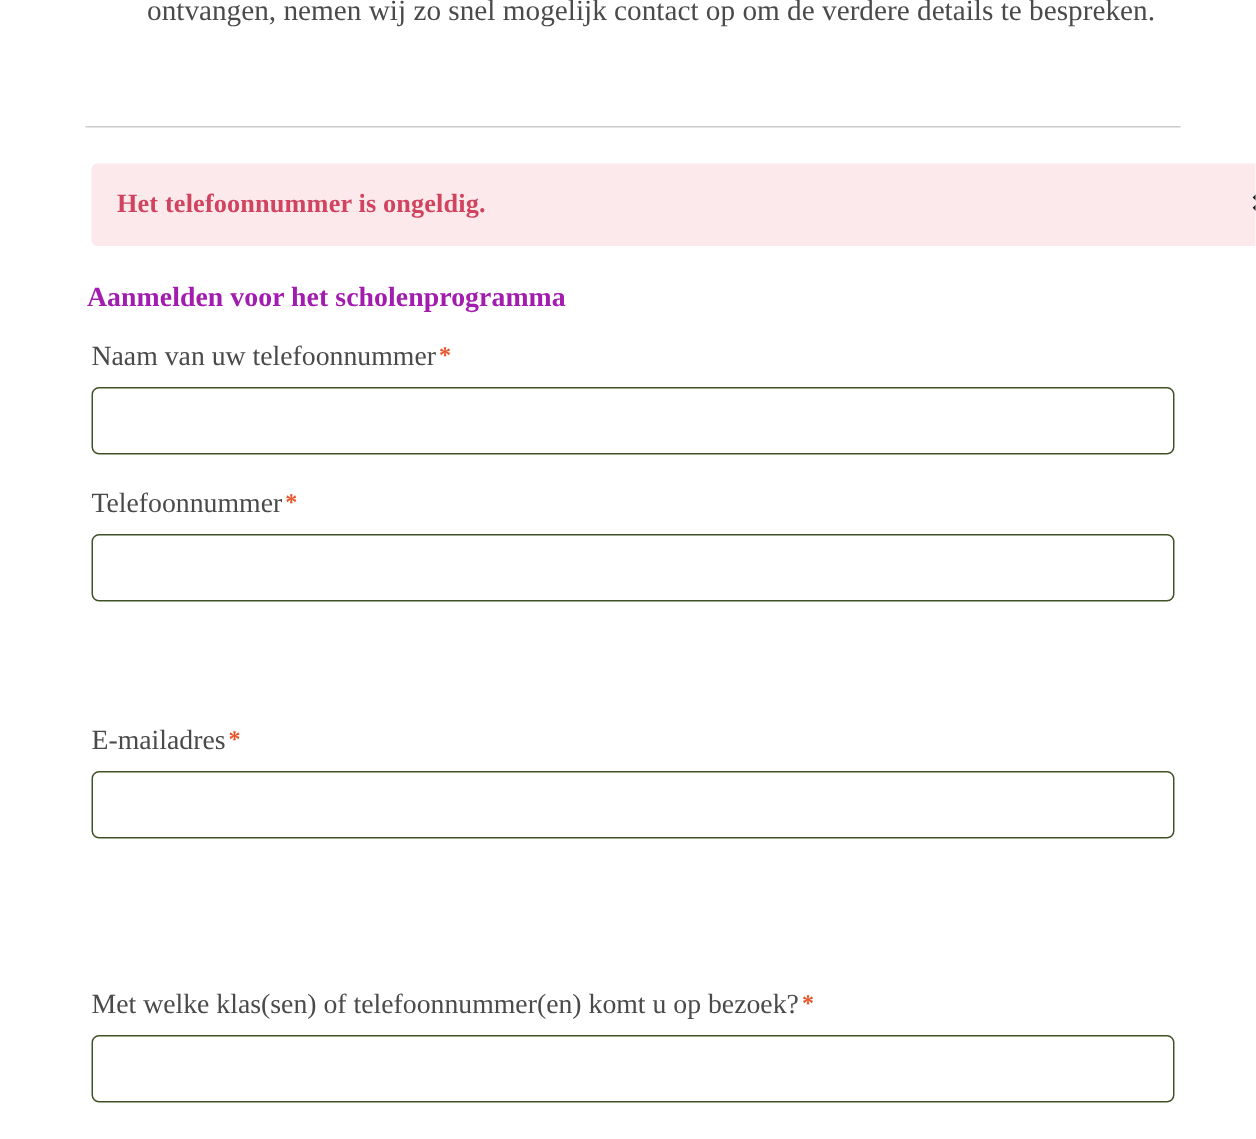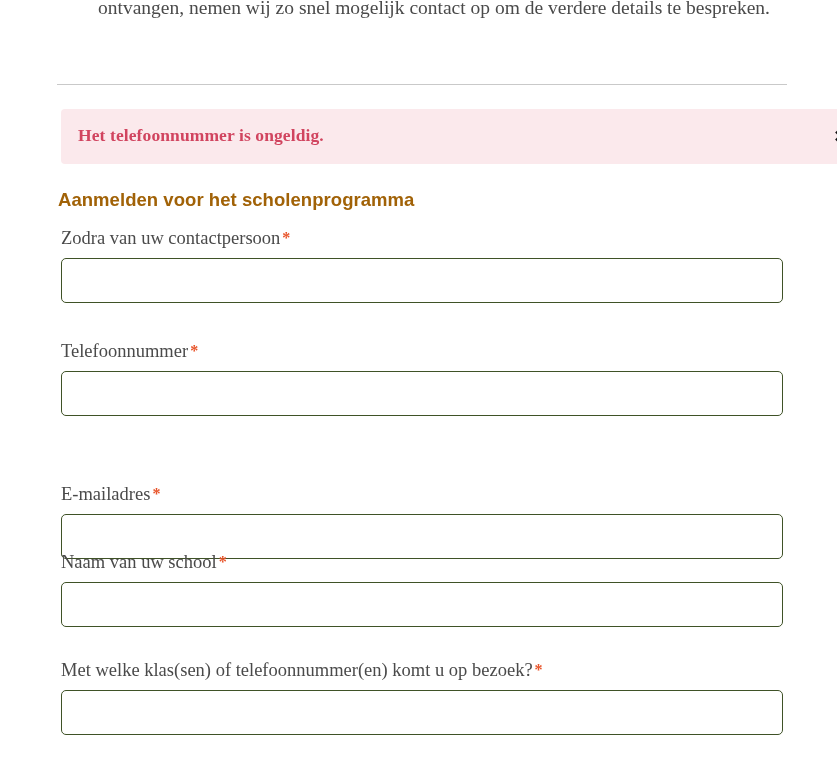--- a/index.html
+++ b/index.html
@@ -91,22 +91,22 @@
     line-height: 1;
   }
 
   
   .form-heading {
     position: absolute;
     left: 58px;
     top: 189px;
     font-size: 18.5px;
     font-weight: bold;
-    color: #a16207;
-    font-family: Liberation Sans, sans-serif;
+    color: #a21caf;
+    font-family: Liberation Serif, serif;
     letter-spacing: 0.05px;
   }
 
   .field {
     position: absolute;
     left: 61px;
     width: 722px;
   }
   .field-label {
     font-size: 18.5px;
@@ -132,21 +132,21 @@
     border-radius: 5px;
     background: #ffffff;
     font-size: 17px;
     font-family: "Liberation Serif", "DejaVu Serif", serif;
     color: #333333;
     padding: 0 12px;
     outline: none;
   }
 
   .f1 { top: 228px; }
-  .f2 { top: 341px; }
+  .f2 { top: 326px; }
   .f3 { top: 444px; margin-top: 40px; }
   .f4 { top: 552px; }
   .f5 { top: 660px; }
 </style>
 </head>
 <body>
 
 <div class="page">
 
   <div class="intro-wrap">
@@ -156,37 +156,33 @@
   <div class="rule"></div>
 
   <div class="alert">
     <span class="alert-text">Het telefoonnummer is ongeldig.</span>
     <button class="alert-close">✖</button>
   </div>
 
   <div class="form-heading">Aanmelden voor het scholenprogramma</div>
 
   <div class="field f1">
-    <label class="field-label"><span>Zodra van uw contactpersoon</span><span class="req">*</span></label>
+    <label class="field-label"><span>Naam van uw telefoonnummer</span><span class="req">*</span></label>
     <input class="text-input" type="text" value="" style="">
   </div>
 
   <div class="field f2">
     <label class="field-label"><span>Telefoonnummer</span><span class="req">*</span></label>
     <input class="text-input" type="text" value="" style="">
   </div>
 
   <div class="field f3">
     <label class="field-label"><span>E-mailadres</span><span class="req">*</span></label>
     <input class="text-input" type="text" value="" style="">
   </div>
 
-  <div class="field f4">
-    <label class="field-label"><span>Naam van uw school</span><span class="req">*</span></label>
-    <input class="text-input" type="text" value="" style="">
-  </div>
 
   <div class="field f5">
     <label class="field-label"><span>Met welke klas(sen) of telefoonnummer(en) komt u op bezoek?</span><span class="req">*</span></label>
     <input class="text-input" type="text" value="" style="">
   </div>
 
 </div>
 
 </body></html>

